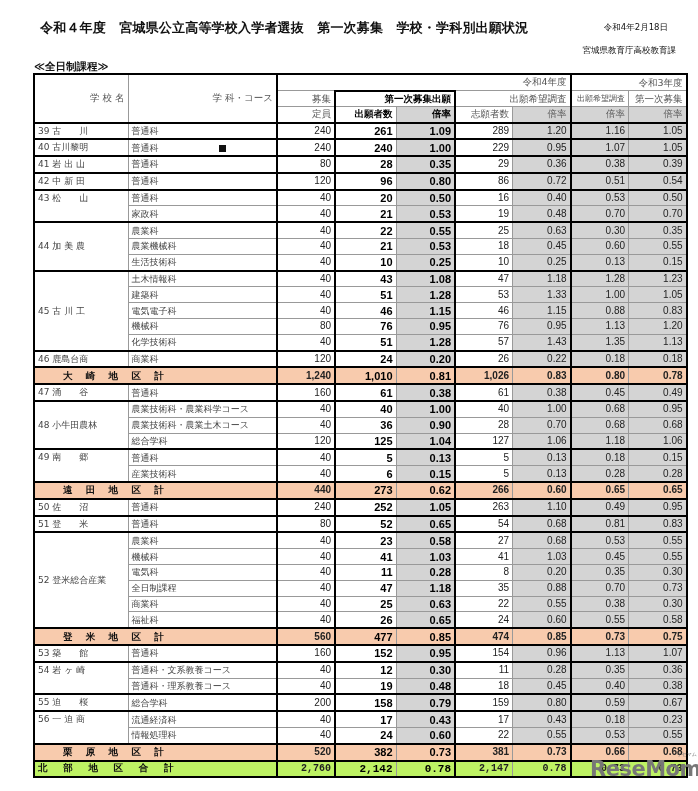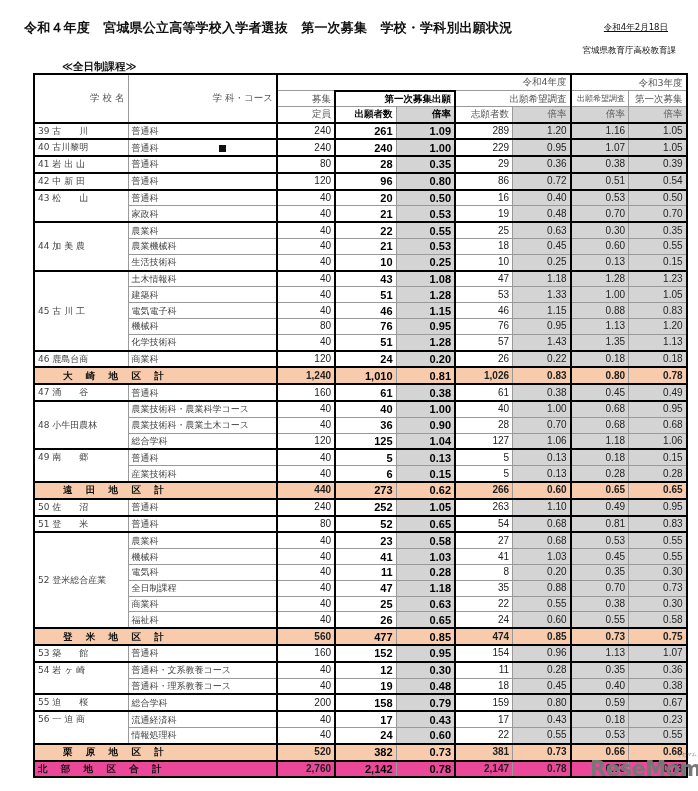--- a/index.html
+++ b/index.html
@@ -1,31 +1,31 @@
 <!DOCTYPE html>
 <html><head>
 <meta charset="utf-8">
 <style>
   html, body { margin:0; padding:0; background:#fff; }
   body { width:698px; height:791px; position:relative; font-family:"DejaVu Sans", "Liberation Sans", sans-serif; color:#222; overflow:hidden; }
-  .title { position:absolute; left:24px; top:19px; font-size:13px; font-weight:bold; letter-spacing:0.2px; color:#111;font-family:Liberation Mono, monospace; }
-  .date { position:absolute; right:30px; top:22px; font-size:8.5px; color:#111;text-decoration:underline; }
+  .title { position:absolute; left:40px; top:19px; font-size:13px; font-weight:bold; letter-spacing:0.2px; color:#111;font-family:Liberation Mono, monospace; }
+  .date { position:absolute; right:30px; top:22px; font-size:8.5px; color:#111; }
   .org { position:absolute; right:22px; top:45px; font-size:8.5px; color:#111; }
-  .section { position:absolute; left:34px; top:60px; font-size:10.5px; font-weight:bold; color:#111;margin-left:28px; }
+  .section { position:absolute; left:34px; top:60px; font-size:10.5px; font-weight:bold; color:#111; }
   table { position:absolute; left:33px; top:73px; border-collapse:collapse; table-layout:fixed; font-size:9.5px; }
   td { height:14.8px; padding:0 3px; border:1px solid #999; line-height:14px; white-space:nowrap; overflow:hidden; }
   .hd td { text-align:right; color:#555; height:14.5px; font-size:9.5px; }
   td.num { text-align:right; font-family:"Liberation Sans", sans-serif; font-size:10px; color:#222; }
   td.bnum { text-align:right; font-family:"Liberation Sans", sans-serif; font-weight:bold; font-size:11px; color:#000; }
   td.g { background:#d4d4d4; }
   td.sch { color:#444; font-size:9px; vertical-align:middle; }
   td.crs { color:#444; font-size:9px; border-bottom:1px dotted #aaa; }
   .sub td { background:#f8cbad; font-weight:bold;padding-left:28px; }
   .sub td.lbl { letter-spacing:5px; color:#111; font-size:9.5px; }
-  .tot td { background:#ec4899; font-weight:bold; }
+  .tot td { background:#bef264; font-weight:bold;font-family:Liberation Mono, monospace; }
   .tot td.lbl { letter-spacing:5px; color:#111; font-size:9.5px; }
   .thickL { border-left:2px solid #000 !important; }
   .thickR { border-right:2px solid #000 !important; }
   .thickT { border-top:2px solid #000 !important; }
   .thickB { border-bottom:2px solid #000 !important; }
   .blk { color:#000 !important; font-weight:bold;margin-top:32px; }
   .mark { display:inline-block; width:7px; height:7px; background:#111; margin-left:60px; vertical-align:middle; }
   .watermark { position:absolute; left:590px; top:757px; font-size:21px; font-weight:bold; color:#777; font-family:"DejaVu Sans", sans-serif; letter-spacing:-0.5px; }
   .watermark small { position:absolute; right:4px; top:-6px; font-size:5px; font-weight:normal; letter-spacing:0; }
 </style>

